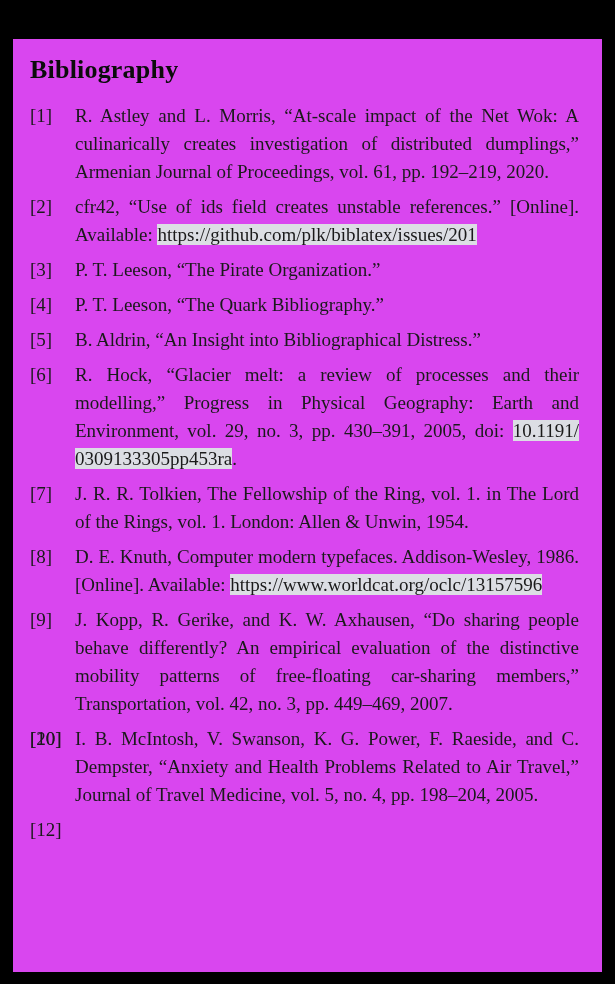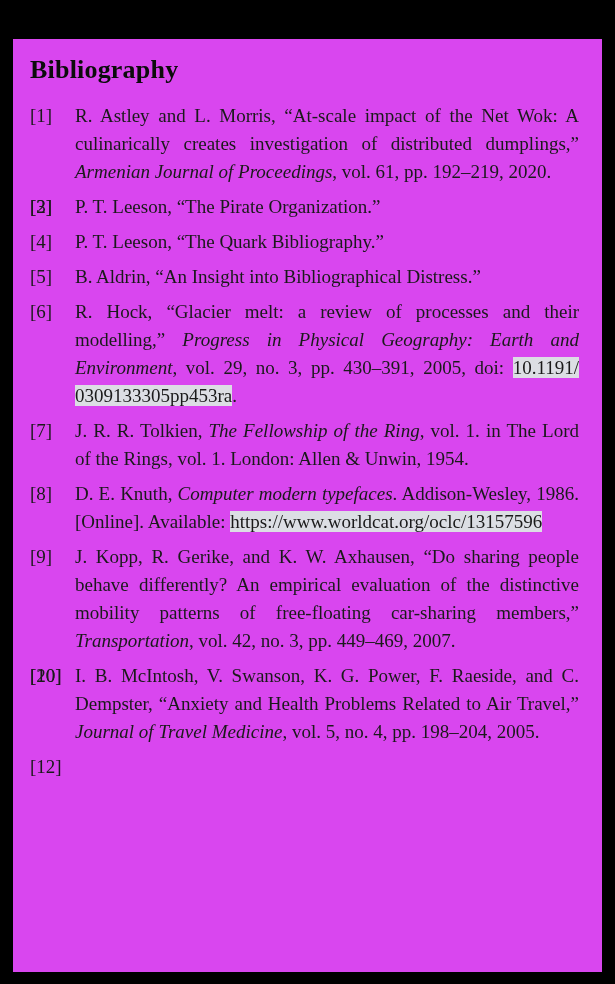--- a/index.html
+++ b/index.html
@@ -48,38 +48,37 @@
     margin-bottom: 7px;
     text-align: justify;
   }
   .ref-label {
     position: absolute;
     left: 0;
     top: 0;
     text-align: left;
   }
   .italic {
-    font-style: italic;
   }
   .link {
     background-color: #dcdee4;
     color: inherit;
     text-decoration: none;
     cursor: pointer;
   }
 </style>
 </head>
 <body>
 
 <div class="frame">
   <div class="page">
     <h1 class="title">Bibliography</h1>
     <div class="ref-list" id="ref-list">
         <div class="ref-item"><span class="ref-label">[1]</span><span><span>R. Astley and L. Morris, “At-scale impact of the Net Wok: A culinarically creates investigation of distributed dumplings,” </span><span class="italic">Armenian Journal of Proceedings</span><span>, vol. 61, pp. 192–219, 2020.</span></span></div>
-        <div class="ref-item"><span class="ref-label">[2]</span></div>
+        <div class="ref-item"><span class="ref-label">[2]</span><span><span>cfr42, “Use of ids field creates unstable references.” [Online]. Available: </span><a class="link">https:/​/​github.com/​plk/​biblatex/​issues/​201</a></span></div>
         <div class="ref-item"><span class="ref-label">[3]</span><span><span>P. T. Leeson, “The Pirate Organization.”</span></span></div>
         <div class="ref-item"><span class="ref-label">[4]</span><span><span>P. T. Leeson, “The Quark Bibliography.”</span></span></div>
         <div class="ref-item"><span class="ref-label">[5]</span><span><span>B. Aldrin, “An Insight into Bibliographical Distress.”</span></span></div>
         <div class="ref-item"><span class="ref-label">[6]</span><span><span>R. Hock, “Glacier melt: a review of processes and their modelling,” </span><span class="italic">Progress in Physical Geography: Earth and Environment</span><span>, vol. 29, no. 3, pp. 430–391, 2005, doi: </span><a class="link">10.1191/​0309133305pp453ra</a><span>.</span></span></div>
         <div class="ref-item"><span class="ref-label">[7]</span><span><span>J. R. R. Tolkien, </span><span class="italic">The Fellowship of the Ring</span><span>, vol. 1. in The Lord of the Rings, vol. 1. London: Allen &amp; Unwin, 1954.</span></span></div>
         <div class="ref-item"><span class="ref-label">[8]</span><span><span>D. E. Knuth, </span><span class="italic">Computer modern typefaces</span><span>. Addison-Wesley, 1986. [Online].  Available: </span><a class="link">https:/​/​www.worldcat.org/​oclc/​13157596</a></span></div>
         <div class="ref-item"><span class="ref-label">[9]</span><span><span>J. Kopp, R. Gerike, and K. W. Axhausen, “Do sharing people behave differently? An empirical evaluation of the distinctive mobility patterns of free-floating car-sharing members,” </span><span class="italic">Transportation</span><span>, vol. 42, no. 3, pp. 449–469, 2007.</span></span></div>
         <div class="ref-item"><span class="ref-label">[10]</span></div>
         <div class="ref-item"><span class="ref-label">[20]</span><span><span>I. B. McIntosh, V. Swanson, K. G. Power, F. Raeside, and C. Dempster, “Anxiety and Health Problems Related to Air Travel,” </span><span class="italic">Journal of Travel Medicine</span><span>, vol. 5, no. 4, pp. 198–204, 2005.</span></span></div>
         <div class="ref-item"><span class="ref-label">[12]</span></div>

